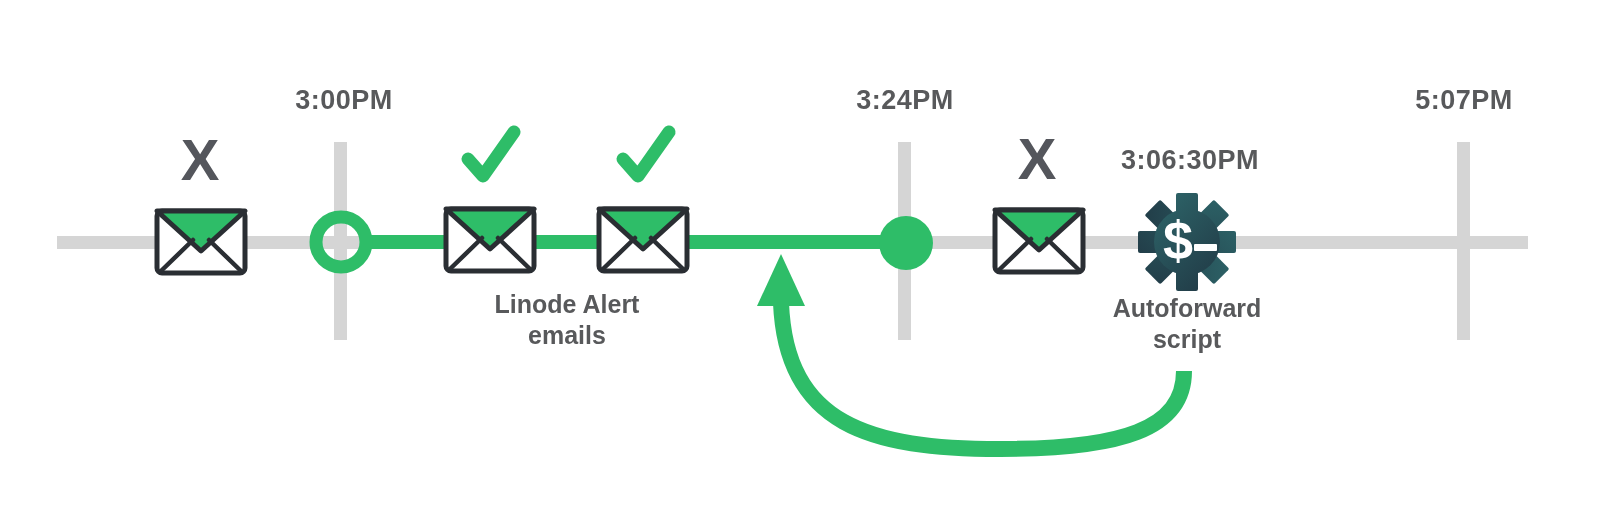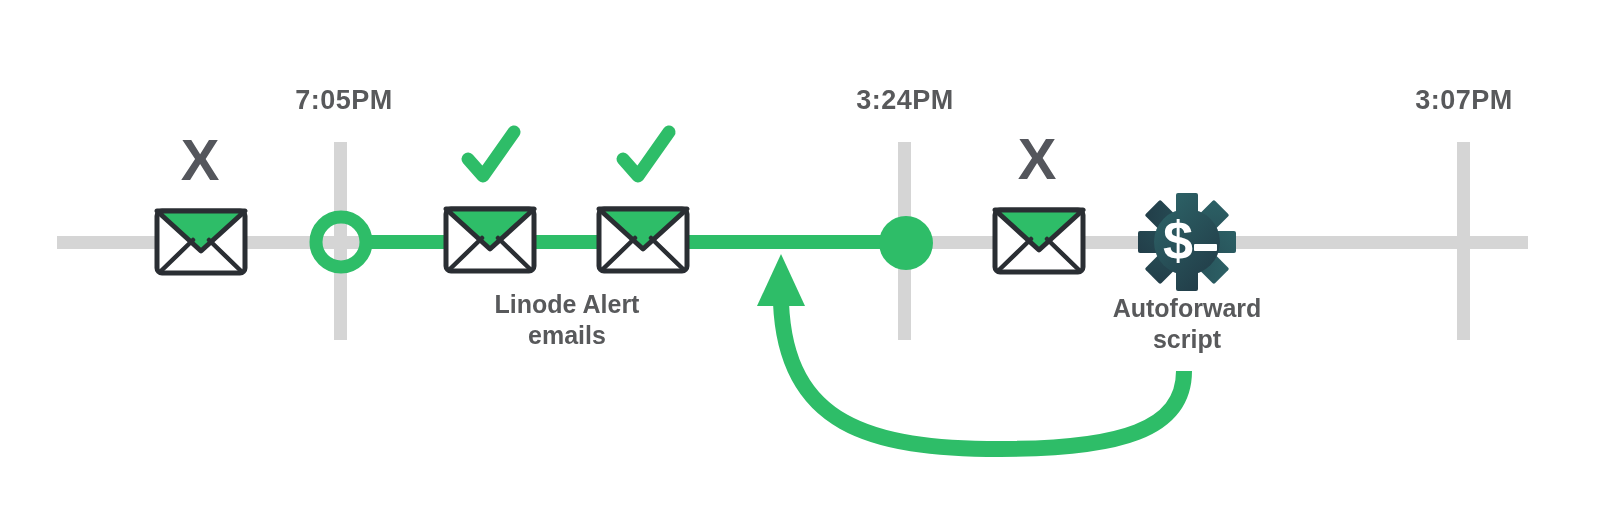--- a/index.html
+++ b/index.html
@@ -111,24 +111,25 @@
       <rect class="gear-body" x="-11" y="-49" width="22" height="98" rx="2"></rect>
       <rect class="gear-body" x="-11" y="-49" width="22" height="98" rx="2" transform="rotate(45)"></rect>
       <rect class="gear-body" x="-11" y="-49" width="22" height="98" rx="2" transform="rotate(90)"></rect>
       <rect class="gear-body" x="-11" y="-49" width="22" height="98" rx="2" transform="rotate(135)"></rect>
       <circle class="gear-body" r="33"></circle>
       <text class="gear-dollar" x="-9" y="17">$</text>
       <rect class="gear-dash" x="7" y="2" width="23" height="7" rx="1"></rect>
     </g>
   </svg>
 
-  <div class="label time-label" style="left:344px;top:100px;">7:05PM</div>
+  <div class="label time-label" style="left:344px;top:100px;">3:00PM</div>
   <div class="label time-label" style="left:905px;top:100px;">3:24PM</div>
-  <div class="label time-label" style="left:1464px;top:100px;">3:07PM</div>
+  <div class="label time-label" style="left:1464px;top:100px;">5:07PM</div>
 
+  <div class="label time-label" style="left:1190px;top:160px;">3:06:30PM</div>
 
   <div class="x-mark" style="left:200px;top:159px;">X</div>
   <div class="x-mark" style="left:1037px;top:158px;">X</div>
 
   <div class="label caption caption-script" style="left:1187px;top:323px;">Autoforward script</div>
   <div class="label caption caption-alert" style="left:567px;top:319px;">Linode Alert emails</div>
 
 </div>
 
 </body></html>

